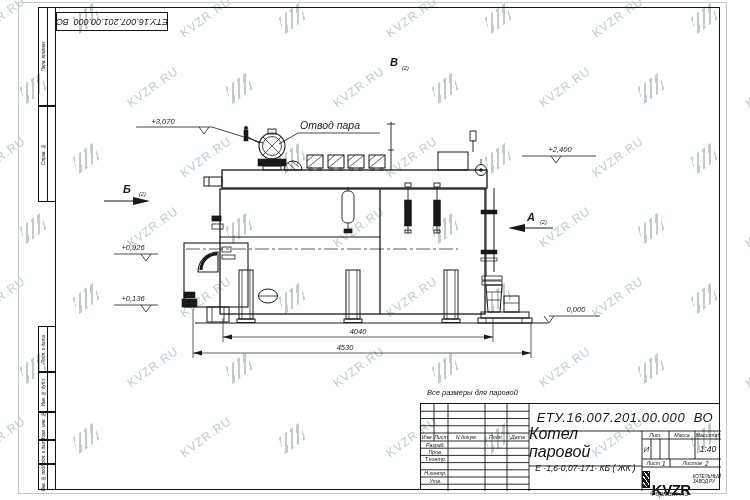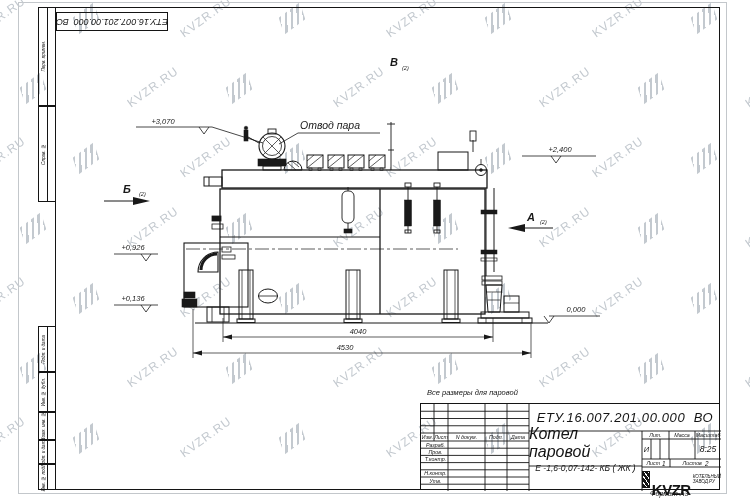--- a/index.html
+++ b/index.html
@@ -413,28 +413,28 @@
   <div class="cell t5 left-align" style="left:0;top:37px;width:27px;height:7.2px;">Разраб.</div>
   <div class="cell t5 left-align" style="left:0;top:44.2px;width:27px;height:7.2px;">Пров.</div>
   <div class="cell t5 left-align" style="left:0;top:51.4px;width:27px;height:7.2px;">Т.контр.</div>
   <div class="cell t5 left-align" style="left:0;top:65.8px;width:27px;height:7.2px;">Н.контр.</div>
   <div class="cell t5 left-align" style="left:0;top:73px;width:27px;height:7.2px;">Утв.</div>
 
   <div class="cell doc-code" style="left:108px;top:0;width:192px;height:27px;">ЕТУ.16.007.201.00.000  ВО</div>
 
   <div class="cell" style="left:108px;top:27px;width:113px;height:35px;flex-direction:column;">
     <div class="name1">Котел паровой</div>
-    <div class="name2">Е -1,6-0,07-142- КБ ( ЖК )</div>
+    <div class="name2">Е -1,6-0,07-171- КБ ( ЖК )</div>
   </div>
 
   <div class="cell t5" style="left:221px;top:27px;width:27px;height:8px;">Лит.</div>
   <div class="cell t5" style="left:248px;top:27px;width:26px;height:8px;">Масса</div>
   <div class="cell t5" style="left:274px;top:27px;width:26px;height:8px;">Масштаб</div>
   <div class="cell t7" style="left:221px;top:35px;width:9px;height:20px;">И</div>
-  <div class="cell t8" style="left:274px;top:35px;width:26px;height:20px;">8:25</div>
+  <div class="cell t8" style="left:274px;top:35px;width:26px;height:20px;">1:40</div>
 
   <div class="cell" style="left:221px;top:55px;width:28px;height:8px;gap:2px;">
     <span class="t5">Лист</span>
     <span class="t6">1</span>
   </div>
   <div class="cell" style="left:249px;top:55px;width:51px;height:8px;gap:3px;">
     <span class="t5">Листов</span>
     <span class="t6">2</span>
   </div>
 

